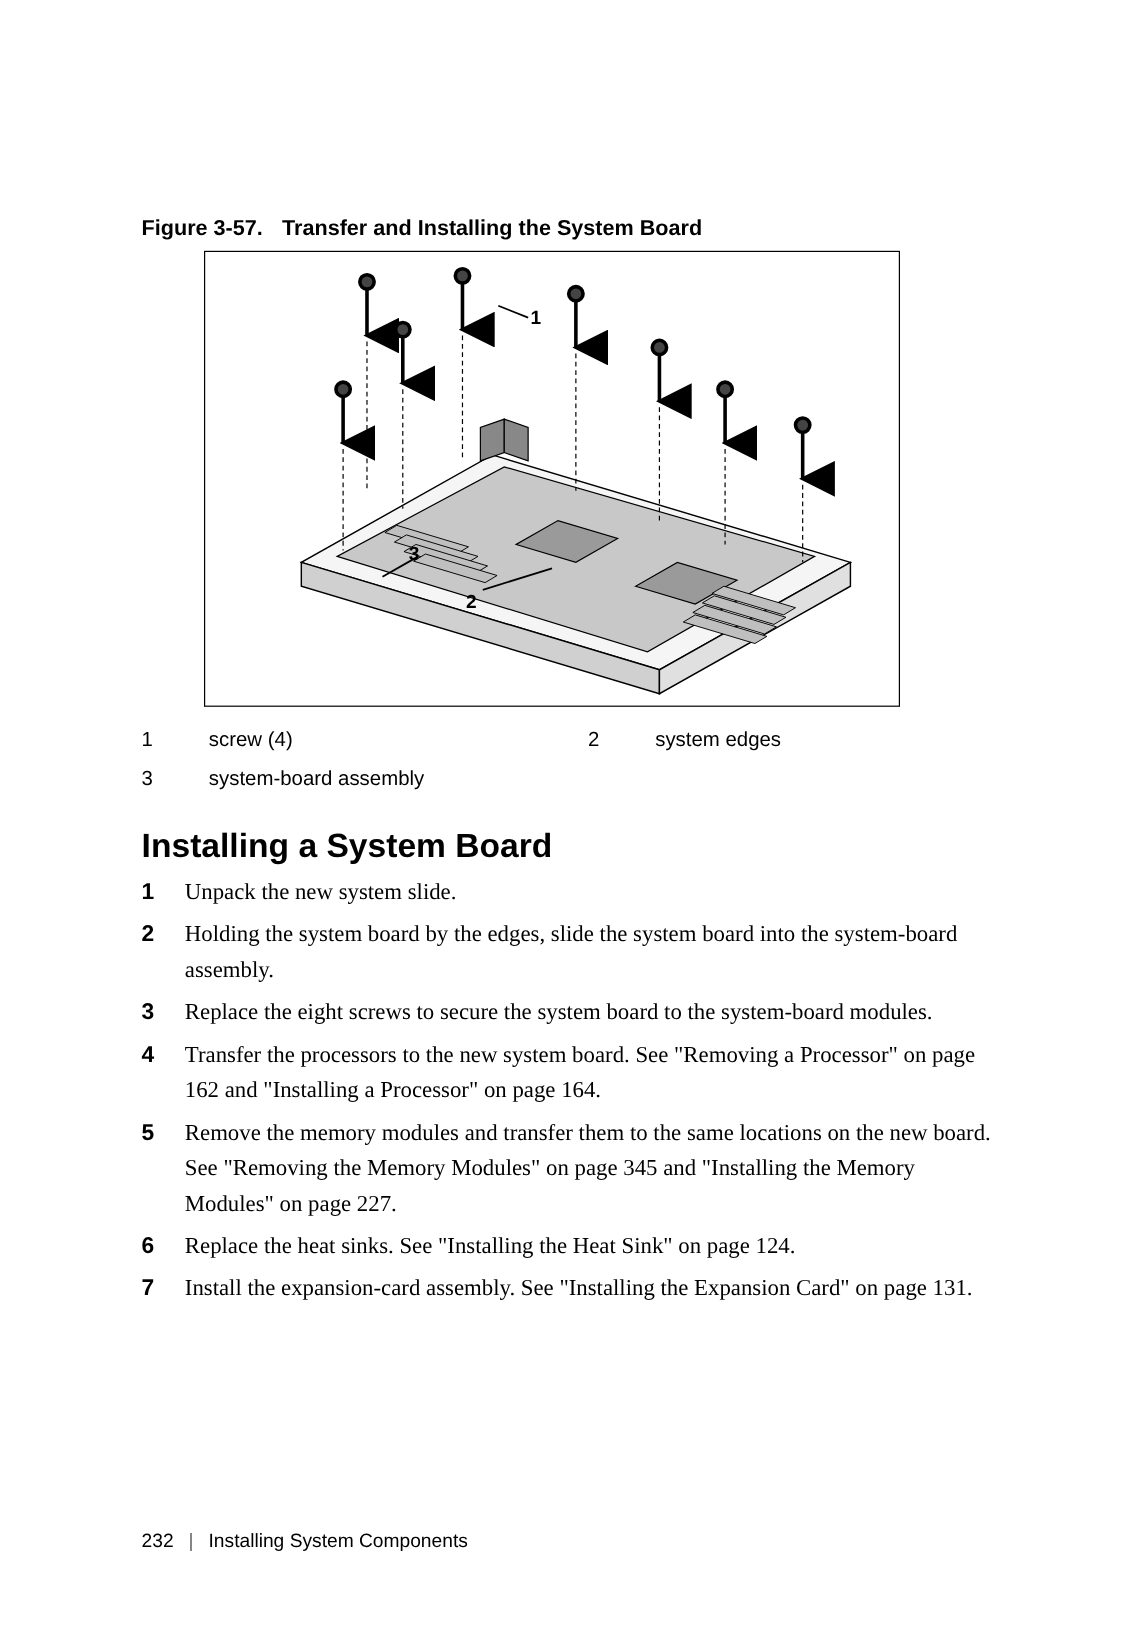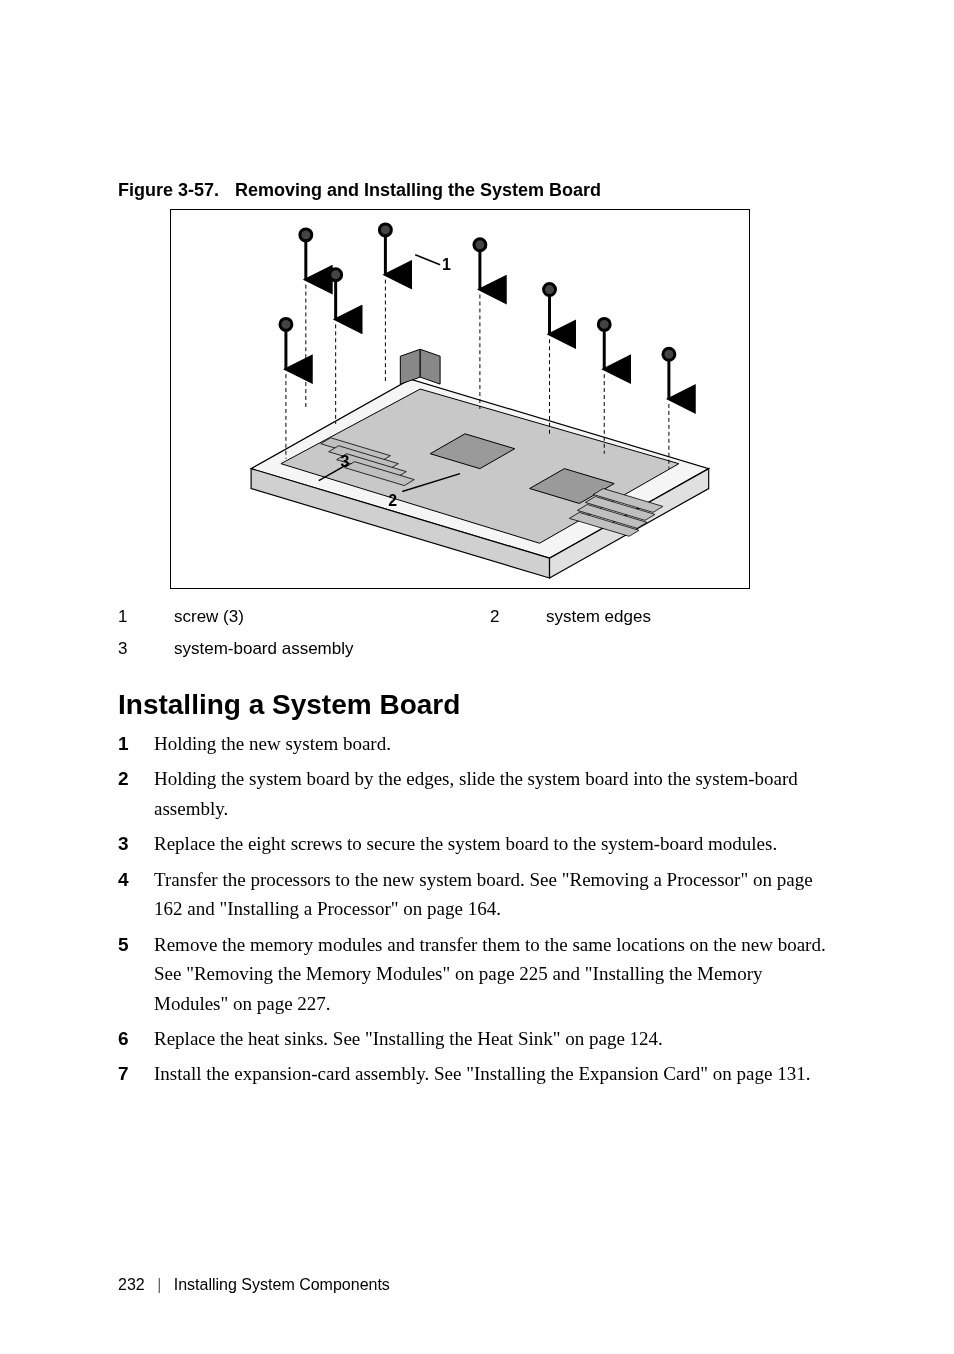--- a/index.html
+++ b/index.html
@@ -98,21 +98,21 @@
     }
     .footer .sep {
       margin: 0 8px;
       color: #666;
     }
   </style>
 </head>
 <body>
 
 <div class="figure-title">
-  <span class="num">Figure 3-57.</span><span>Removing and Installing the System Board</span>
+  <span class="num">Figure 3-57.</span><span>Transfer and Installing the System Board</span>
 </div>
 
 <div class="figure-box">
   <svg class="board-svg" viewBox="0 0 580 380">
     <defs>
       <marker id="arrowhead" markerWidth="10" markerHeight="10" refX="5" refY="9" orient="auto">
         <path d="M0,0 L10,0 L5,10 z" fill="#000"></path>
       </marker>
     </defs>
 
@@ -194,55 +194,55 @@
       <line x1="178" y1="255" x2="148" y2="272" stroke="#000" stroke-width="1.5"></line>
       <text x="170" y="258">3</text>
     </g>
   </svg>
 </div>
 
 <table class="callout-table">
   <tbody>
       <tr>
     <td class="num">1</td>
-    <td class="label">screw (3)</td>
+    <td class="label">screw (4)</td>
     <td class="num2">2</td>
     <td>system edges</td>
   </tr>
   <tr>
     <td class="num">3</td>
     <td class="label">system-board assembly</td>
     <td class="num2"></td>
     <td></td>
   </tr>
 </tbody>
   </table>
 
 <div class="section-heading">Installing a System Board</div>
 
 <ol class="proc-list">
   <li>
     <span class="step-num">1</span>
-    <span class="step-text">Holding the new system board.</span>
+    <span class="step-text">Unpack the new system slide.</span>
   </li>
   <li>
     <span class="step-num">2</span>
     <span class="step-text">Holding the system board by the edges, slide the system board into the system-board assembly.</span>
   </li>
   <li>
     <span class="step-num">3</span>
     <span class="step-text">Replace the eight screws to secure the system board to the system-board modules.</span>
   </li>
   <li>
     <span class="step-num">4</span>
     <span class="step-text">Transfer the processors to the new system board. See "Removing a Processor" on page 162 and "Installing a Processor" on page 164.</span>
   </li>
   <li>
     <span class="step-num">5</span>
-    <span class="step-text">Remove the memory modules and transfer them to the same locations on the new board. See "Removing the Memory Modules" on page 225 and "Installing the Memory Modules" on page 227.</span>
+    <span class="step-text">Remove the memory modules and transfer them to the same locations on the new board. See "Removing the Memory Modules" on page 345 and "Installing the Memory Modules" on page 227.</span>
   </li>
   <li>
     <span class="step-num">6</span>
     <span class="step-text">Replace the heat sinks. See "Installing the Heat Sink" on page 124.</span>
   </li>
   <li>
     <span class="step-num">7</span>
     <span class="step-text">Install the expansion-card assembly. See "Installing the Expansion Card" on page 131.</span>
   </li>
 </ol>

